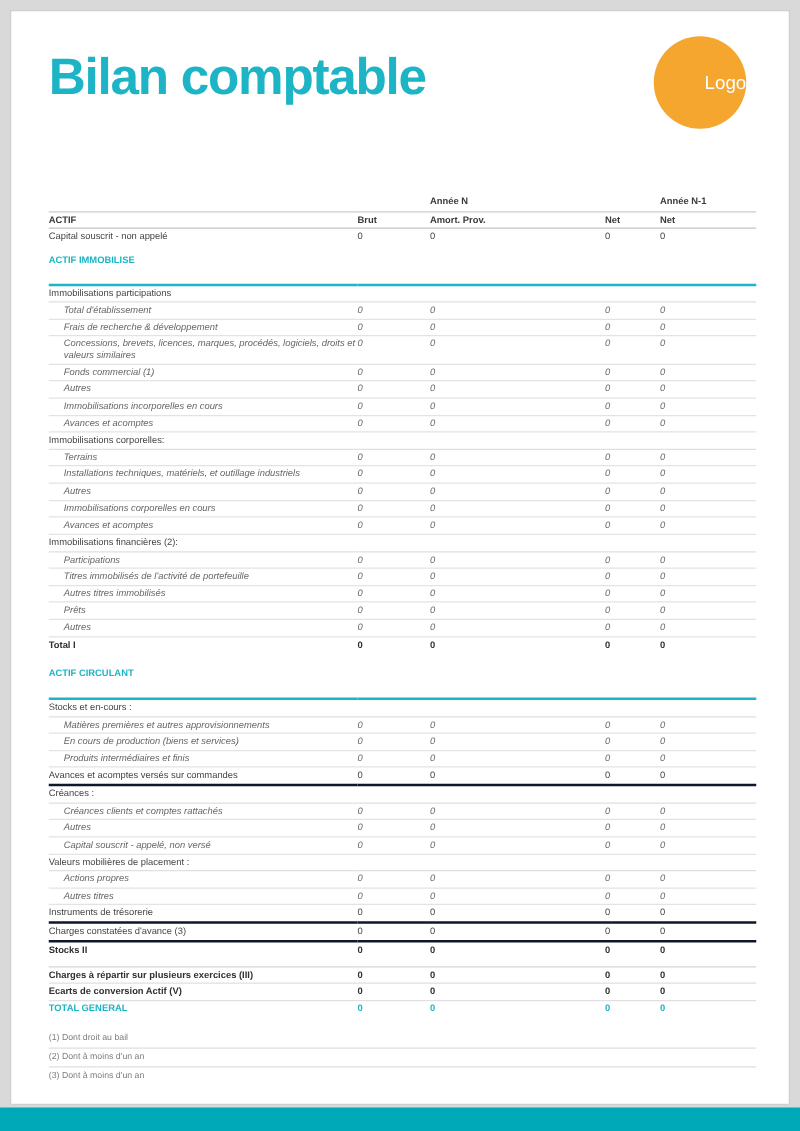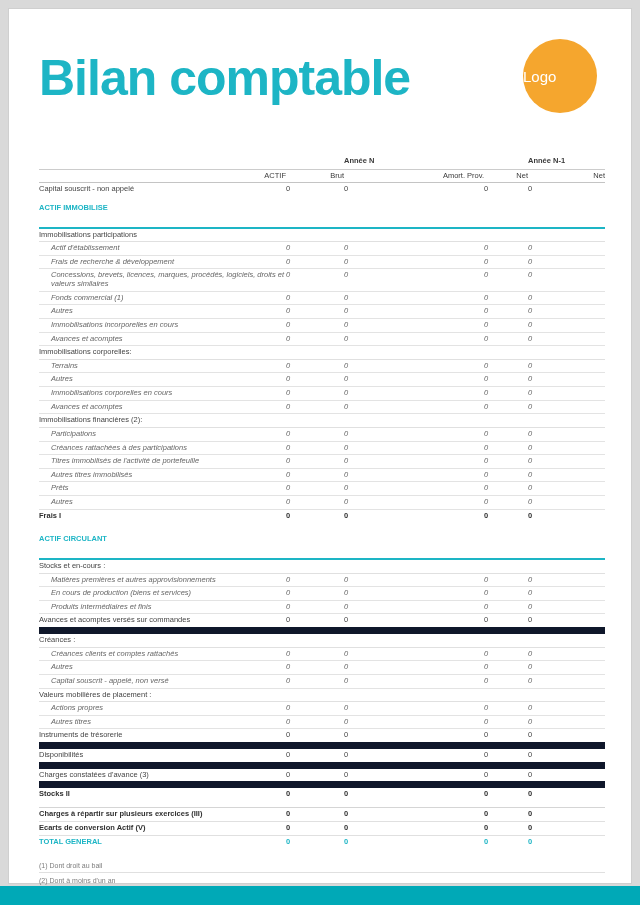--- a/index.html
+++ b/index.html
@@ -13,45 +13,45 @@
     background:#d9d9d9;
     position:relative;
     font-family:"Liberation Sans", sans-serif;
     overflow:hidden;
   }
   .page{
     position:absolute;left:8px;top:8px;width:624px;height:876px;
     background:#ffffff;border:1px solid #cfcfcf;
   }
   .title{
-    position:absolute;left:30px;top:42px;
-    font-size:50px;font-weight:700;letter-spacing:-1px;
+    position:absolute;left:30px;top:30px;
+    font-size:41px;font-weight:700;letter-spacing:-1px;
     color:var(--teal);line-height:1.1;
   }
   .logo{
-    position:absolute;left:514px;top:30px;width:74px;height:74px;
+    position:absolute;left:514px;top:20px;width:74px;height:74px;
     border-radius:50%;background:var(--orange);
-    display:flex;align-items:center;justify-content:flex-start;
+    display:flex;align-items:center;justify-content:flex-end;
   }
   .logo span{color:#ffffff;font-size:15px;}
   .table-wrap{position:absolute;left:30px;top:146px;width:566px;}
   table{
     border-collapse:collapse;table-layout:fixed;width:566px;
     font-size:7.5px;color:#454545;line-height:1.15;
   }
   td{padding:2px 0;vertical-align:top;}
   col.c-label{width:247px;}
   col.c-brut{width:58px;}
   col.c-amort{width:140px;}
   col.c-net{width:44px;}
   col.c-net1{width:77px;}
   tr.head-year td{font-weight:700;color:#3a3a3a;border-bottom:1px solid #cccccc;padding-bottom:3px;margin-top:39px;}
-  tr.head-cols td{font-weight:400;color:#3a3a3a;border-bottom:1px solid #c4c4c4;text-align:right;}
+  tr.head-cols td{font-weight:700;color:#3a3a3a;border-bottom:1px solid #c4c4c4;}
   tr.r-plain td{border-bottom:none;margin-left:32px;}
-  tr.r-data td{border-bottom:7px solid #0f172a;}
+  tr.r-data td{border-bottom:2px solid #0f172a;}
   tr.r-category td{border-bottom:1px solid #e0e0e0;color:#454545;}
   tr.r-item td{border-bottom:1px solid #e3e3e3;font-style:italic;color:#666666;}
   tr.r-item td.lbl{padding-left:12px;}
   tr.r-total td{font-weight:700;color:#303030;}
   tr.r-bold td{font-weight:700;color:#303030;border-bottom:1px solid #e0e0e0;margin-top:24px;}
   tr.r-grand td{font-weight:700;color:var(--teal);}
   tr.r-section td{
     color:var(--teal);font-weight:700;
     border-bottom:2px solid var(--teal);
     padding-top:2px;padding-bottom:14px;
@@ -114,21 +114,21 @@
           <tr class="r-spacer_sm">
             <td colspan="5"></td>
           </tr>
           <tr class="r-section">
             <td colspan="5">ACTIF IMMOBILISE</td>
           </tr>
           <tr class="r-category">
             <td colspan="5">Immobilisations participations</td>
           </tr>
           <tr class="r-item">
-            <td class="lbl">Actif d'établissement</td>
+            <td class="lbl">Total d'établissement</td>
             <td class="val">0</td>
             <td class="val">0</td>
             <td class="val">0</td>
             <td class="val">0</td>
           </tr>
           <tr class="r-item">
             <td class="lbl">Frais de recherche &amp; développement</td>
             <td class="val">0</td>
             <td class="val">0</td>
             <td class="val">0</td>
@@ -173,20 +173,27 @@
             <td colspan="5">Immobilisations corporelles:</td>
           </tr>
           <tr class="r-item">
             <td class="lbl">Terrains</td>
             <td class="val">0</td>
             <td class="val">0</td>
             <td class="val">0</td>
             <td class="val">0</td>
           </tr>
           <tr class="r-item">
+            <td class="lbl">Installations techniques, matériels, et outillage industriels</td>
+            <td class="val">0</td>
+            <td class="val">0</td>
+            <td class="val">0</td>
+            <td class="val">0</td>
+          </tr>
+          <tr class="r-item">
             <td class="lbl">Autres</td>
             <td class="val">0</td>
             <td class="val">0</td>
             <td class="val">0</td>
             <td class="val">0</td>
           </tr>
           <tr class="r-item">
             <td class="lbl">Immobilisations corporelles en cours</td>
             <td class="val">0</td>
             <td class="val">0</td>
@@ -204,27 +211,20 @@
             <td colspan="5">Immobilisations financières (2):</td>
           </tr>
           <tr class="r-item">
             <td class="lbl">Participations</td>
             <td class="val">0</td>
             <td class="val">0</td>
             <td class="val">0</td>
             <td class="val">0</td>
           </tr>
           <tr class="r-item">
-            <td class="lbl">Créances rattachées à des participations</td>
-            <td class="val">0</td>
-            <td class="val">0</td>
-            <td class="val">0</td>
-            <td class="val">0</td>
-          </tr>
-          <tr class="r-item">
             <td class="lbl">Titres immobilisés de l'activité de portefeuille</td>
             <td class="val">0</td>
             <td class="val">0</td>
             <td class="val">0</td>
             <td class="val">0</td>
           </tr>
           <tr class="r-item">
             <td class="lbl">Autres titres immobilisés</td>
             <td class="val">0</td>
             <td class="val">0</td>
@@ -239,21 +239,21 @@
             <td class="val">0</td>
           </tr>
           <tr class="r-item">
             <td class="lbl">Autres</td>
             <td class="val">0</td>
             <td class="val">0</td>
             <td class="val">0</td>
             <td class="val">0</td>
           </tr>
           <tr class="r-total">
-            <td class="lbl">Frais I</td>
+            <td class="lbl">Total I</td>
             <td class="val">0</td>
             <td class="val">0</td>
             <td class="val">0</td>
             <td class="val">0</td>
           </tr>
           <tr class="r-spacer_md">
             <td colspan="5"></td>
           </tr>
           <tr class="r-section">
             <td colspan="5">ACTIF CIRCULANT</td>
@@ -325,27 +325,20 @@
           </tr>
           <tr class="r-item">
             <td class="lbl">Autres titres</td>
             <td class="val">0</td>
             <td class="val">0</td>
             <td class="val">0</td>
             <td class="val">0</td>
           </tr>
           <tr class="r-data">
             <td class="lbl">Instruments de trésorerie</td>
-            <td class="val">0</td>
-            <td class="val">0</td>
-            <td class="val">0</td>
-            <td class="val">0</td>
-          </tr>
-          <tr class="r-data">
-            <td class="lbl">Disponibilités</td>
             <td class="val">0</td>
             <td class="val">0</td>
             <td class="val">0</td>
             <td class="val">0</td>
           </tr>
           <tr class="r-data">
             <td class="lbl">Charges constatées d'avance (3)</td>
             <td class="val">0</td>
             <td class="val">0</td>
             <td class="val">0</td>

